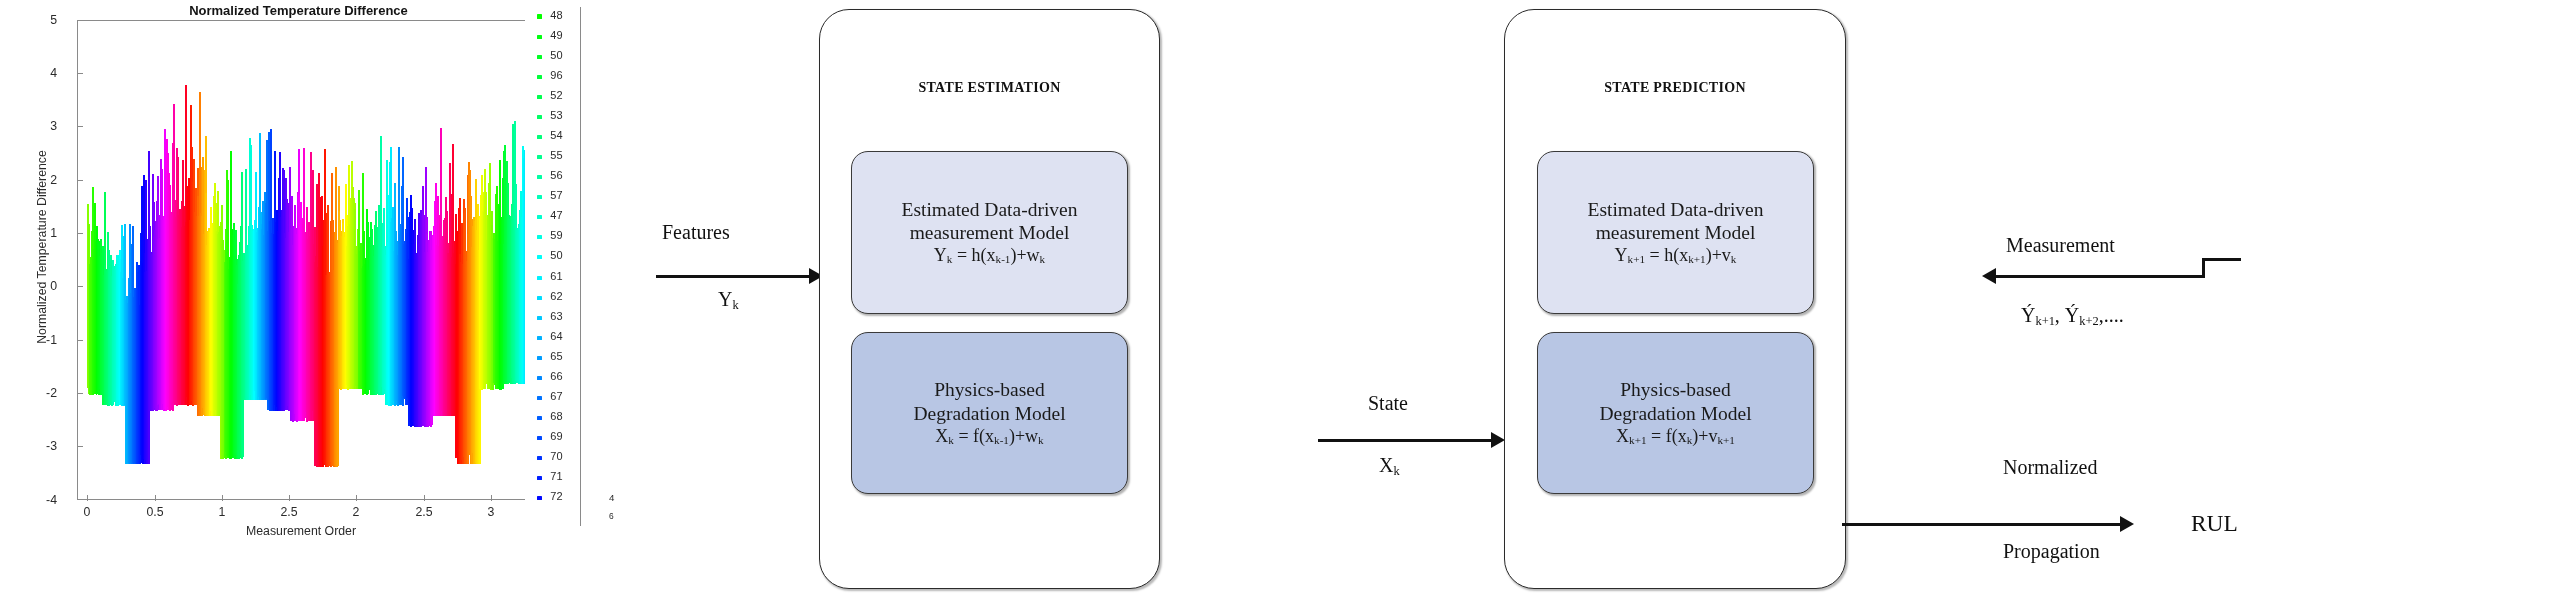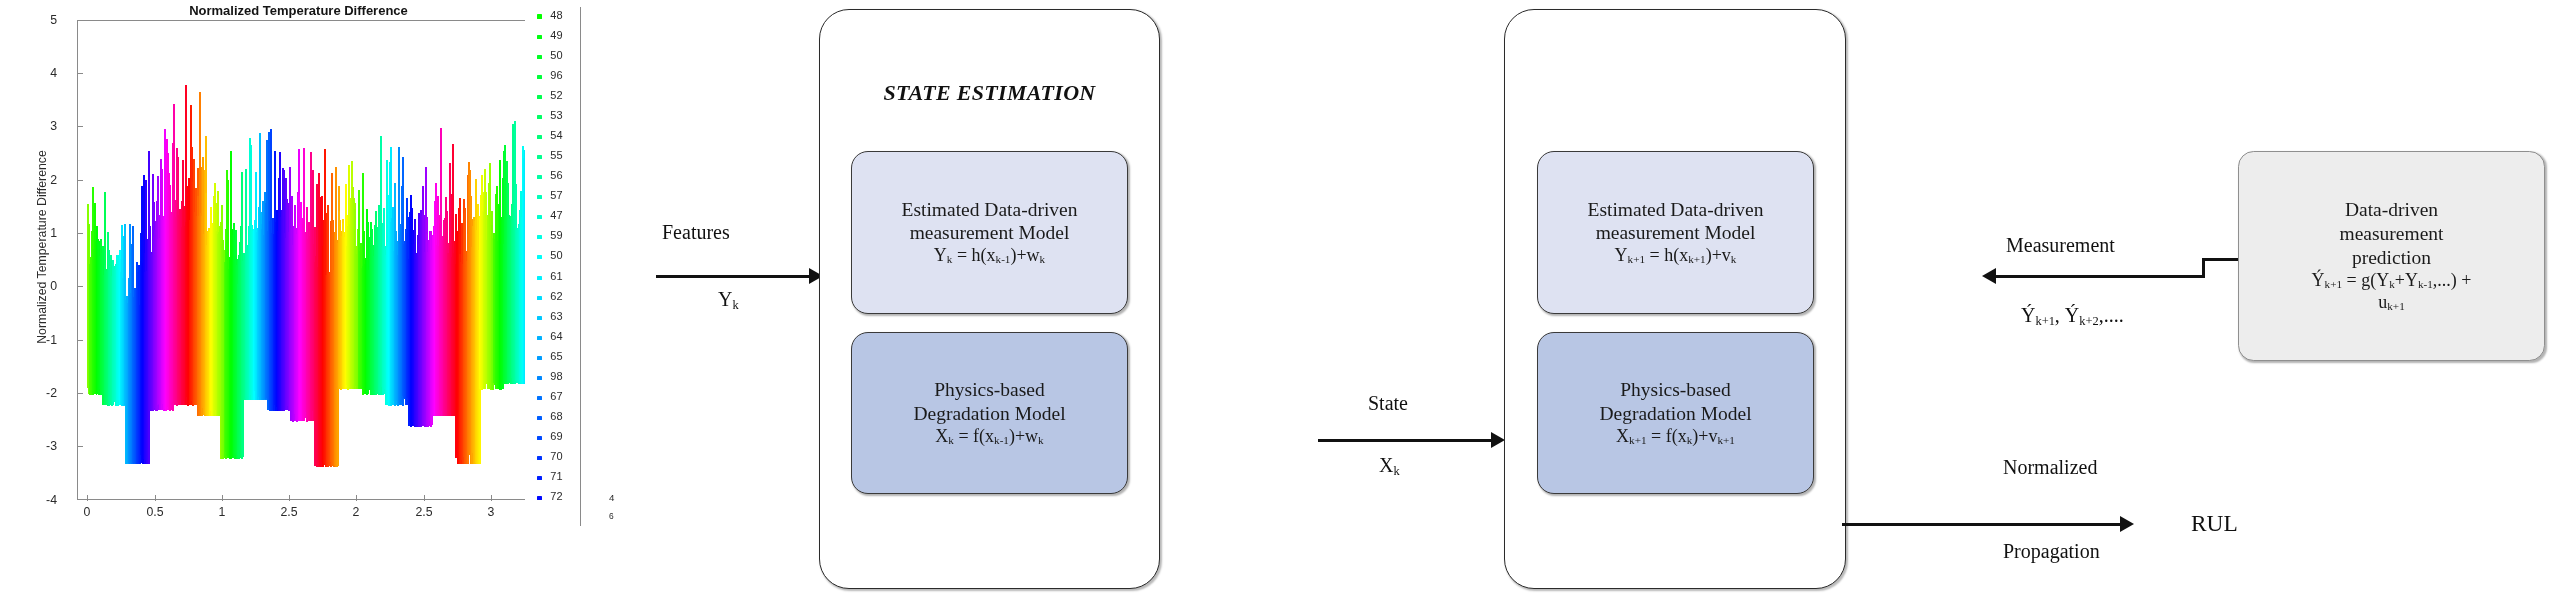--- a/index.html
+++ b/index.html
@@ -40,21 +40,21 @@
     font-size:11px;color:#2b2b2b;}
   #legend-rule{position:absolute;left:580px;top:6.5px;width:1.3px;height:519px;background:#8a8a8a;}
   .stray{position:absolute;font-family:"Liberation Sans",sans-serif;font-size:9.7px;color:#2b2b2b;}
 
   
   #diagram{position:absolute;left:0;top:0;width:2576px;height:605px;}
 
   .outer-box{position:absolute;border:1.9px solid #2b2b2b;border-radius:30px;background:#fff;
     box-shadow:1.9px 1.9px 1.9px rgba(0,0,0,.28);}
   .outer-title{position:absolute;left:0;width:100%;text-align:center;
-    font-weight:bold;font-size:22px;letter-spacing:0.3px;color:#111;font-style:italic;}
+    font-weight:bold;font-size:14px;letter-spacing:0.3px;color:#111;}
 
   .inner-box{position:absolute;border:1.3px solid #3a3a3a;border-radius:17px;
     display:flex;flex-direction:column;align-items:center;justify-content:center;
     box-shadow:1.9px 1.9px 1.9px rgba(0,0,0,.3);}
   .inner-box .ln{font-size:19.5px;color:#1a1a1a;line-height:1.22;text-align:center;white-space:nowrap;}
   .inner-box .eq{font-size:18px;}
   .light{background:#dee2f2;}
   .deep{background:#b8c6e4;}
   .grey{background:#ededed;border:1.3px solid #8f8f8f;border-radius:15.6px;
     box-shadow:1.9px 1.9px 1.9px rgba(0,0,0,.3);}
@@ -661,20 +661,21 @@
       <div class="xtick-mark" style="left: 289px;"></div>
       <div class="xtick-label" style="left: 356px;">2</div>
       <div class="xtick-mark" style="left: 356px;"></div>
       <div class="xtick-label" style="left: 424px;">2.5</div>
       <div class="xtick-mark" style="left: 424px;"></div>
       <div class="xtick-label" style="left: 491px;">3</div>
       <div class="xtick-mark" style="left: 491px;"></div>
     </div>
 
   <div id="ylabel">Normalized Temperature Difference</div>
+  <div id="xlabel">Measurement Order</div>
 
   <div id="legend">
       <div class="legend-row" style="top: 11.7px;">
         <span class="legend-dot" style="background: rgb(5, 255, 0);"></span>
         <span class="legend-text">48</span>
       </div>
       <div class="legend-row" style="top: 32px;">
         <span class="legend-dot" style="background: rgb(0, 255, 16);"></span>
         <span class="legend-text">49</span>
       </div>
@@ -737,21 +738,21 @@
       <div class="legend-row" style="top: 333px;">
         <span class="legend-dot" style="background: rgb(0, 178, 255);"></span>
         <span class="legend-text">64</span>
       </div>
       <div class="legend-row" style="top: 353px;">
         <span class="legend-dot" style="background: rgb(0, 157, 255);"></span>
         <span class="legend-text">65</span>
       </div>
       <div class="legend-row" style="top: 373px;">
         <span class="legend-dot" style="background: rgb(0, 136, 255);"></span>
-        <span class="legend-text">98</span>
+        <span class="legend-text">66</span>
       </div>
       <div class="legend-row" style="top: 393px;">
         <span class="legend-dot" style="background: rgb(0, 115, 255);"></span>
         <span class="legend-text">67</span>
       </div>
       <div class="legend-row" style="top: 413px;">
         <span class="legend-dot" style="background: rgb(0, 94, 255);"></span>
         <span class="legend-text">68</span>
       </div>
       <div class="legend-row" style="top: 433px;">
@@ -798,20 +799,21 @@
       <div class="ln eq">X<sub>k</sub> = f(x<sub>k-1</sub>)+w<sub>k</sub></div>
     </div>
   </div>
 
   <div class="arrow-label" style="left:1368px;top:392px;">State</div>
   <div class="arrow-line" style="left:1318px;top:439px;width:175px;"></div>
   <div class="arrow-head head-right" style="left:1491px;top:432px;"></div>
   <div class="arrow-label" style="left:1379px;top:454px;">X<sub>k</sub></div>
 
   <div class="outer-box" style="left:1504px;top:9px;width:340px;height:578px;">
+    <div class="outer-title" style="top:70px;">STATE PREDICTION</div>
 
     <div class="inner-box light" style="left:32px;top:141px;width:275px;height:161px;">
       <div class="ln">Estimated Data-driven</div>
       <div class="ln">measurement Model</div>
       <div class="ln eq">Y<sub>k+1</sub> = h(x<sub>k+1</sub>)+v<sub>k</sub></div>
     </div>
 
     <div class="inner-box deep" style="left:32px;top:322px;width:275px;height:160px;">
       <div class="ln">Physics-based</div>
       <div class="ln">Degradation Model</div>
@@ -819,27 +821,20 @@
     </div>
   </div>
 
   <div class="arrow-label" style="left:2006px;top:234px;">Measurement</div>
   <div class="arrow-line" style="left:1996px;top:275px;width:208px;"></div>
   <div class="vline" style="left:2202px;top:258px;height:19.5px;"></div>
   <div class="arrow-line" style="left:2202px;top:258px;width:39px;"></div>
   <div class="arrow-head head-left" style="left:1982px;top:268px;"></div>
   <div class="arrow-label" style="left:2021px;top:304px;">Ý<sub>k+1</sub>, Ý<sub>k+2</sub>,....</div>
 
-  <div class="inner-box grey" style="left:2238px;top:151px;width:305px;height:208px;">
-    <div class="ln">Data-driven</div>
-    <div class="ln">measurement</div>
-    <div class="ln">prediction</div>
-    <div class="ln eq">Ý<sub>k+1</sub> = g(Y<sub>k</sub>+Y<sub>k-1</sub>,...) +</div>
-    <div class="ln eq">u<sub>k+1</sub></div>
-  </div>
 
   <div class="arrow-label" style="left:2003px;top:456px;">Normalized</div>
   <div class="arrow-line" style="left:1842px;top:523px;width:279px;"></div>
   <div class="arrow-head head-right" style="left:2120px;top:516px;"></div>
   <div class="arrow-label" style="left:2003px;top:540px;">Propagation</div>
   <div class="arrow-label" style="left:2191px;top:510px;font-size:23.4px;">RUL</div>
 
 </div>
 
 

